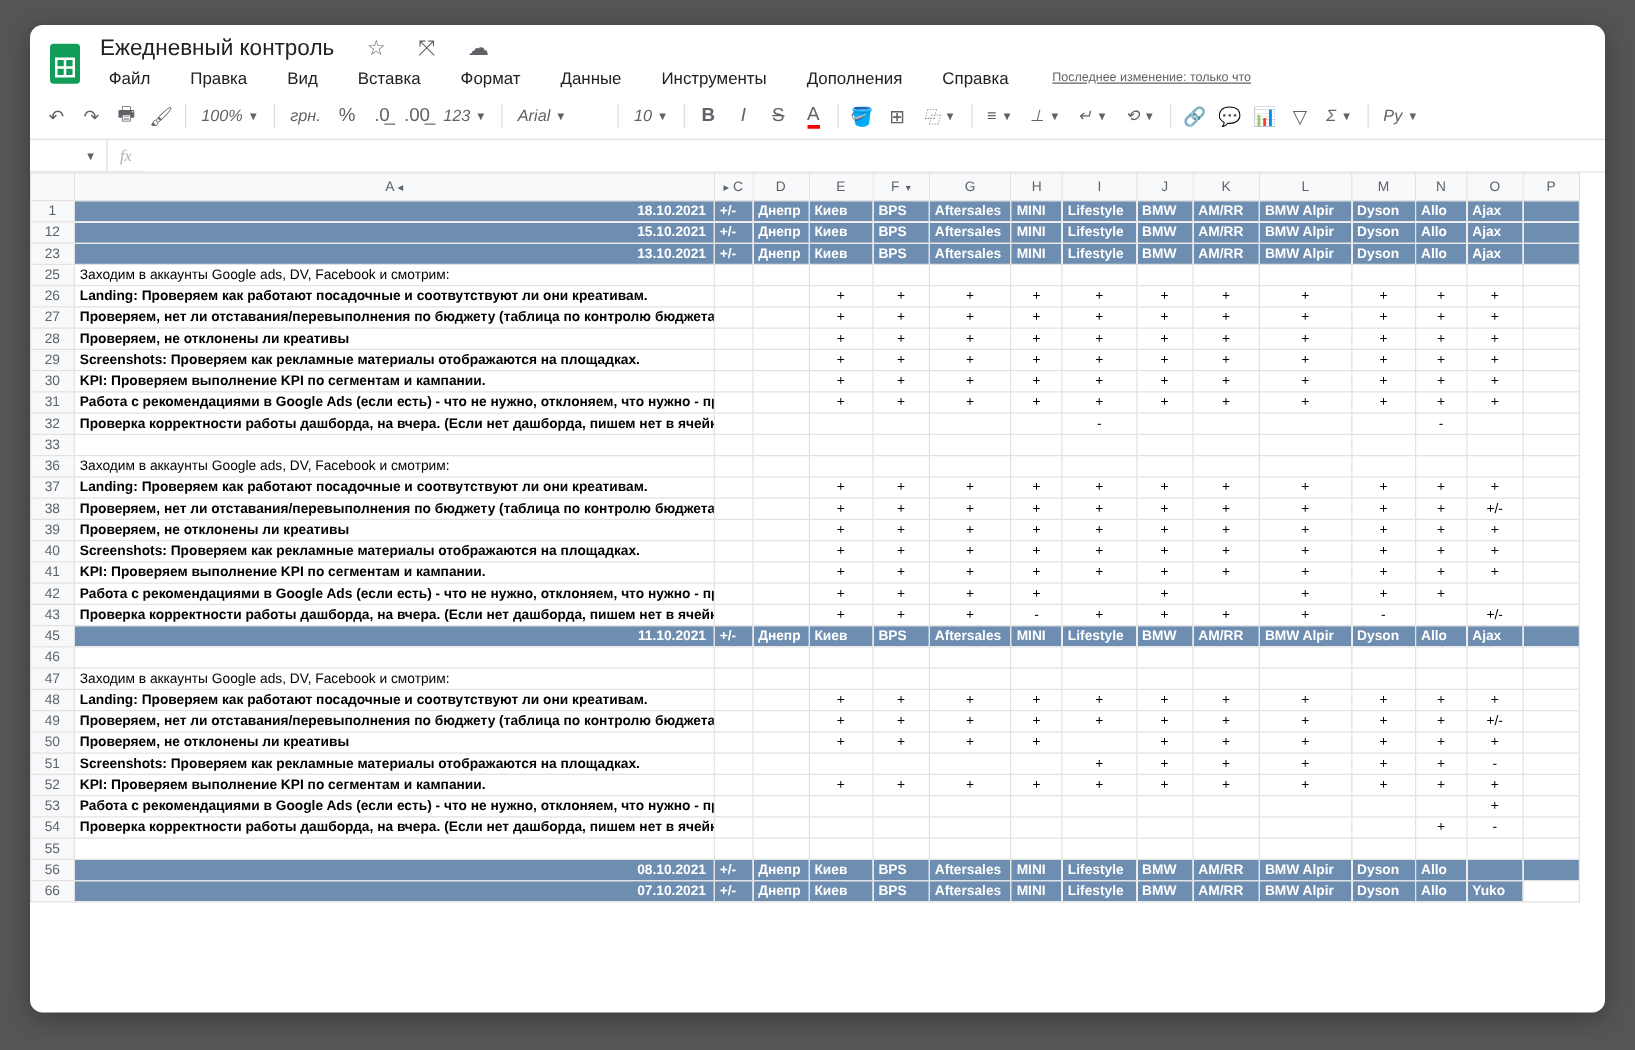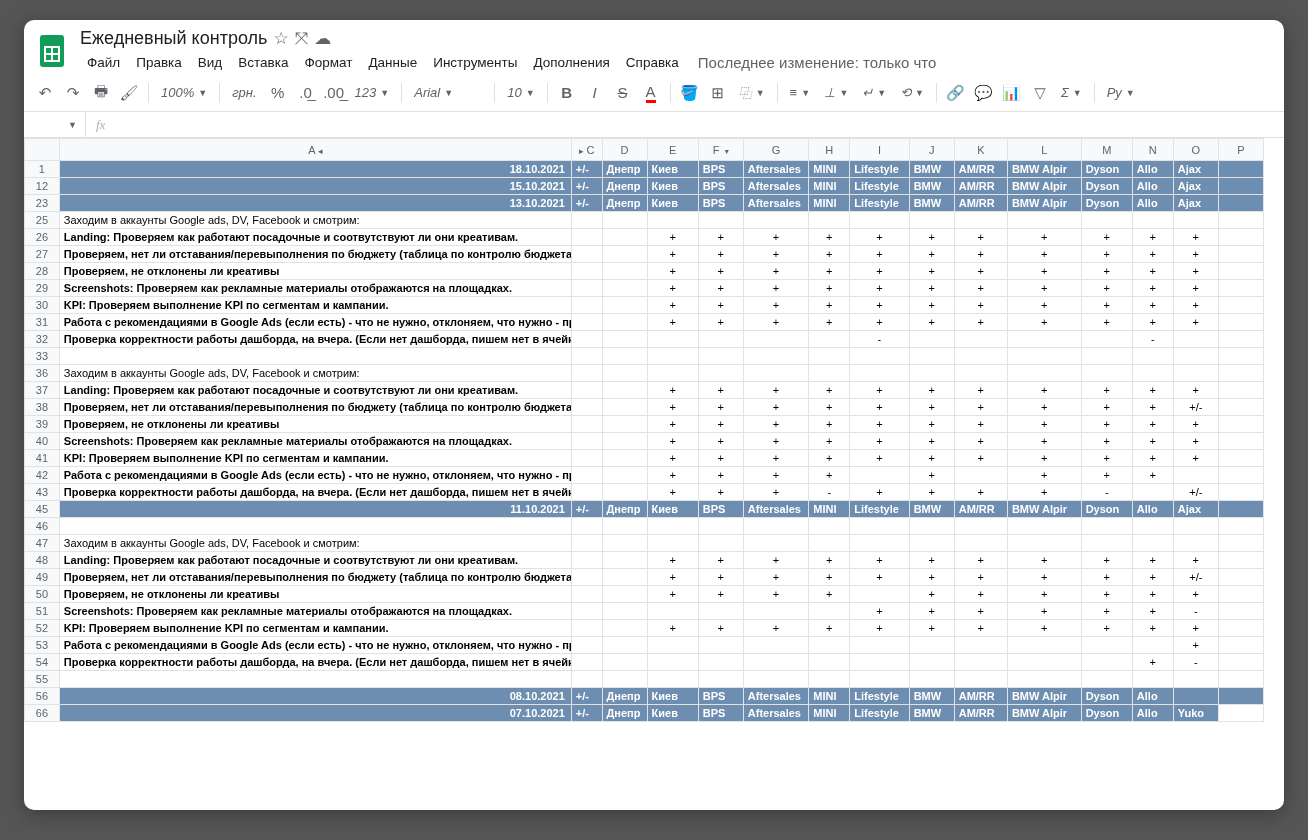--- a/index.html
+++ b/index.html
@@ -2,26 +2,26 @@
 <html><head>
 <meta charset="utf-8">
 <style>
   * { box-sizing: border-box; margin: 0; padding: 0; }
   body { font-family: Arial, sans-serif; font-size: 13px; background: #555; padding: 20px; display: flex; justify-content: center; }
   .window { width: 1260px; height: 790px; background: #fff; border-radius: 10px; box-shadow: 0 4px 20px rgba(0,0,0,0.3); overflow: hidden; position: relative; display: flex; flex-direction: column; }
   .header { display: flex; align-items: center; padding: 8px 8px 0 8px; }
   .logo { width: 40px; height: 40px; display: flex; align-items: center; justify-content: center; margin-right: 8px; }
   .logo svg { width: 36px; height: 36px; }
   .title-block { flex: 1; }
-  .title-row { display: flex; align-items: center; gap: 6px; }
+  .title-row { display: flex; align-items: center; gap: 26px; }
   .doc-title { font-size: 18px; color: #202124; }
   .title-icon { color: #5f6368; font-size: 17px; cursor: pointer; }
-  .menus { display: flex; gap: 2px; margin-top: 2px; align-items: center; }
+  .menus { display: flex; gap: 18px; margin-top: 2px; align-items: center; }
   .menu-item { padding: 4px 7px; color: #202124; font-size: 13.5px; cursor: pointer; border-radius: 3px; }
-  .last-edit { color: #5f6368; font-size: 15px; margin-left: 10px; cursor: pointer; }
+  .last-edit { color: #5f6368; font-size: 10px; text-decoration: underline; margin-left: 10px; cursor: pointer; }
   .toolbar { display: flex; align-items: center; padding: 4px 8px; border-bottom: 1px solid #e0e0e0; gap: 2px; min-height: 38px; flex-wrap: nowrap; }
   .tb-btn { width: 26px; height: 26px; display: flex; align-items: center; justify-content: center; color: #5f6368; font-size: 15px; cursor: pointer; border-radius: 2px; }
   .tb-sep { width: 1px; height: 20px; background: #e0e0e0; margin: 0 4px; }
   .tb-dropdown { display: flex; align-items: center; padding: 0 6px; height: 26px; color: #5f6368; font-size: 13px; cursor: pointer; gap: 4px; font-style: italic; }
   .tb-dropdown .caret { font-size: 9px; }
   .fx-row { display: flex; align-items: center; border-bottom: 1px solid #e0e0e0; height: 26px; }
   .name-box { width: 62px; border-right: 1px solid #e0e0e0; height: 100%; display: flex; align-items: center; justify-content: flex-end; padding-right: 8px; color: #5f6368; font-size: 12px; }
   .fx-label { padding: 0 10px; color: #b0b0b0; font-style: italic; font-size: 13px; font-family: serif; }
   .fx-input { flex: 1; height: 100%; border: none; outline: none; font-size: 13px; }
   .grid-wrap { flex: 1; overflow: auto; position: relative; }

